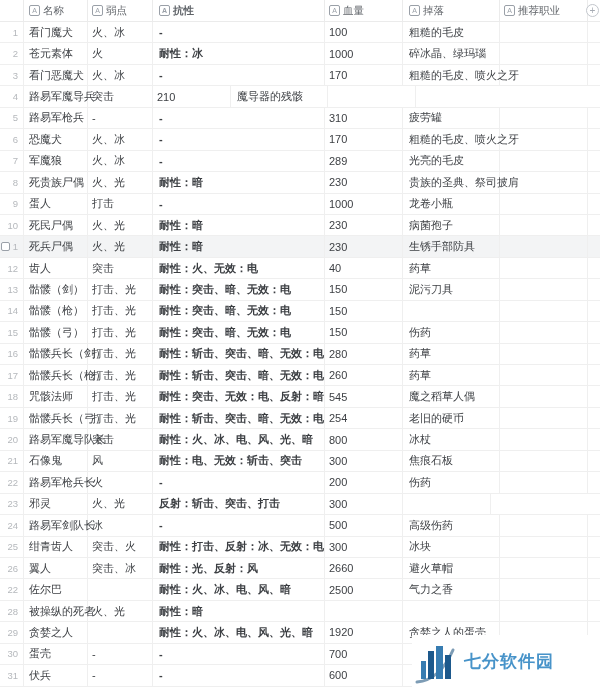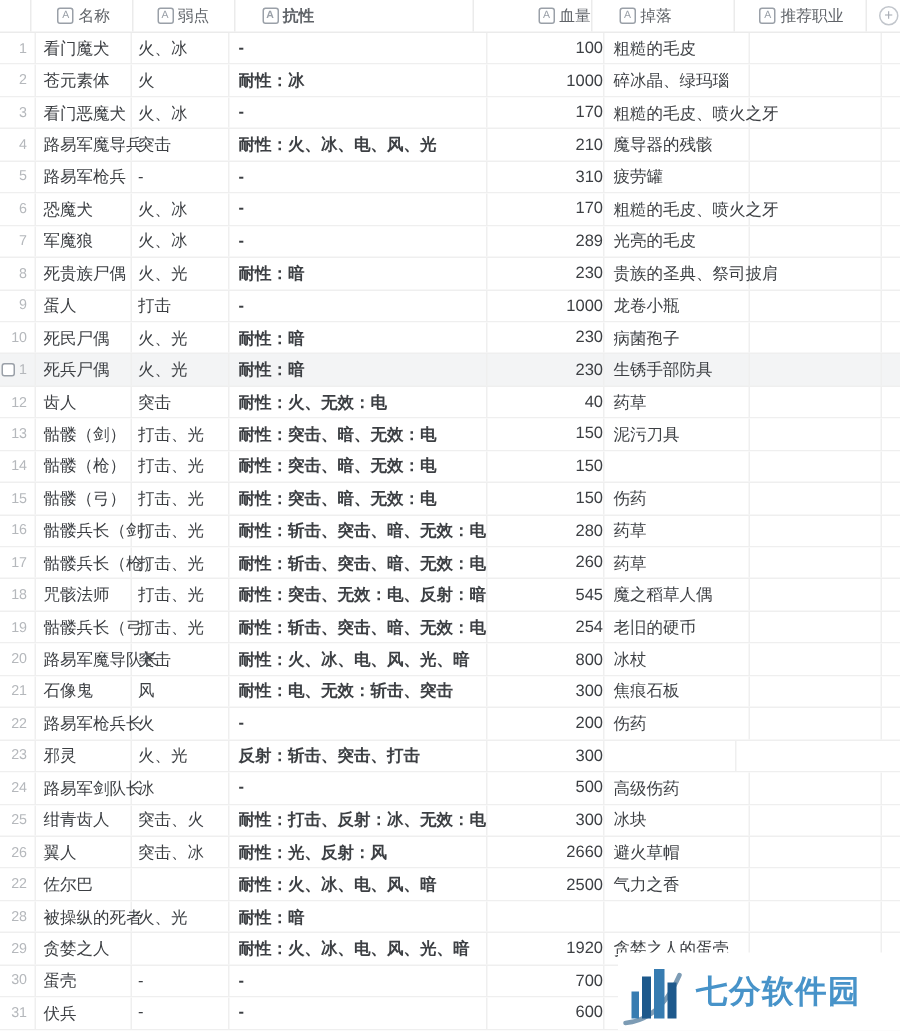--- a/index.html
+++ b/index.html
@@ -1,21 +1,21 @@
 <!DOCTYPE html>
 <html><head>
 <meta charset="utf-8">
 <style>
   * { margin:0; padding:0; box-sizing:border-box; }
   html,body { width:600px; height:687px; overflow:hidden;
     font-family:"Liberation Sans","DejaVu Sans",sans-serif; background:#fff; }
   .sheet { position:relative; width:600px; height:687px; background:#fff; }
 
   
-  .hdr { display:flex; height:22px; border-bottom:1px solid #ebebeb; background:#fff;gap:12px; }
+  .hdr { display:flex; height:22px; border-bottom:1px solid #ebebeb; background:#fff; }
   .hdr .cell { display:flex; align-items:center; gap:3px; font-size:10.5px; color:#5f6368;
     border-right:1px solid #ebebeb; white-space:nowrap; overflow:hidden; }
   .ficon { display:inline-flex; align-items:center; justify-content:center;
     width:11px; height:11px; border:1px solid #9aa0a8; border-radius:2px;
     font-size:7px; color:#9aa0a8; line-height:1; flex:0 0 auto; }
   .addcol { position:absolute; top:4px; right:1px; width:13px; height:13px;
     border:1px solid #c2c6cc; border-radius:50%; color:#a6abb3; font-size:10px;
     display:flex; align-items:center; justify-content:center; background:#fff; }
 
   
@@ -23,33 +23,33 @@
   .row.sel { background:#f3f4f5; }
   .row .cell { display:flex; align-items:center; font-size:11px; color:#3c3f43;
     border-right:1px solid #efefef; white-space:nowrap; overflow:visible;
     position:relative; z-index:1; }
 
   
   .c-num  { width:24px;  justify-content:flex-end; padding-right:5px; }
   .c-name { width:64px;  padding-left:5px; }
   .c-weak { width:65px;  padding-left:4px; }
   .c-res  { width:172px; padding-left:6px;font-weight:bold; }
-  .c-hp   { width:78px;  padding-left:4px;justify-content:flex-end; }
+  .c-hp   { width:78px;  padding-left:4px; }
   .c-drop { width:97px;  padding-left:6px; }
   .c-job  { width:88px;  padding-left:4px; }
   .c-stub { width:12px;  border-right:none !important; }
 
   .row .c-num { font-size:9.5px; color:#b5b8bc; }
   .chk { width:9px; height:9px; border:1px solid #9aa0a8; border-radius:2px;
     margin-right:3px; flex:0 0 auto; background:#fff; }
 
   
   .logo { position:absolute; right:0; bottom:0; width:188px; height:52px;
     background:#fff; display:flex; align-items:center; z-index:5; }
-  .logo-text { font-size:21px; color:#4793c9; letter-spacing:1px; font-weight:bold;
+  .logo-text { font-size:17px; color:#4793c9; letter-spacing:1px; font-weight:bold;
     white-space:nowrap; }
 </style>
 </head>
 <body>
 
 <div class="sheet">
 
   <div class="hdr">
     <div class="cell c-num"></div>
     <div class="cell c-name">
@@ -107,21 +107,20 @@
         <div class="cell c-res">-</div>
         <div class="cell c-hp">170</div>
         <div class="cell c-drop">粗糙的毛皮、喷火之牙</div>
         <div class="cell c-job"></div>
         <div class="cell c-stub"></div>
       </div>
       <div class="row">
         <div class="cell c-num">4</div>
         <div class="cell c-name">路易军魔导兵</div>
         <div class="cell c-weak">突击</div>
-        <div class="cell c-res">耐性：火、冰、电、风、光</div>
         <div class="cell c-hp">210</div>
         <div class="cell c-drop">魔导器的残骸</div>
         <div class="cell c-job"></div>
         <div class="cell c-stub"></div>
       </div>
       <div class="row">
         <div class="cell c-num">5</div>
         <div class="cell c-name">路易军枪兵</div>
         <div class="cell c-weak">-</div>
         <div class="cell c-res">-</div>

